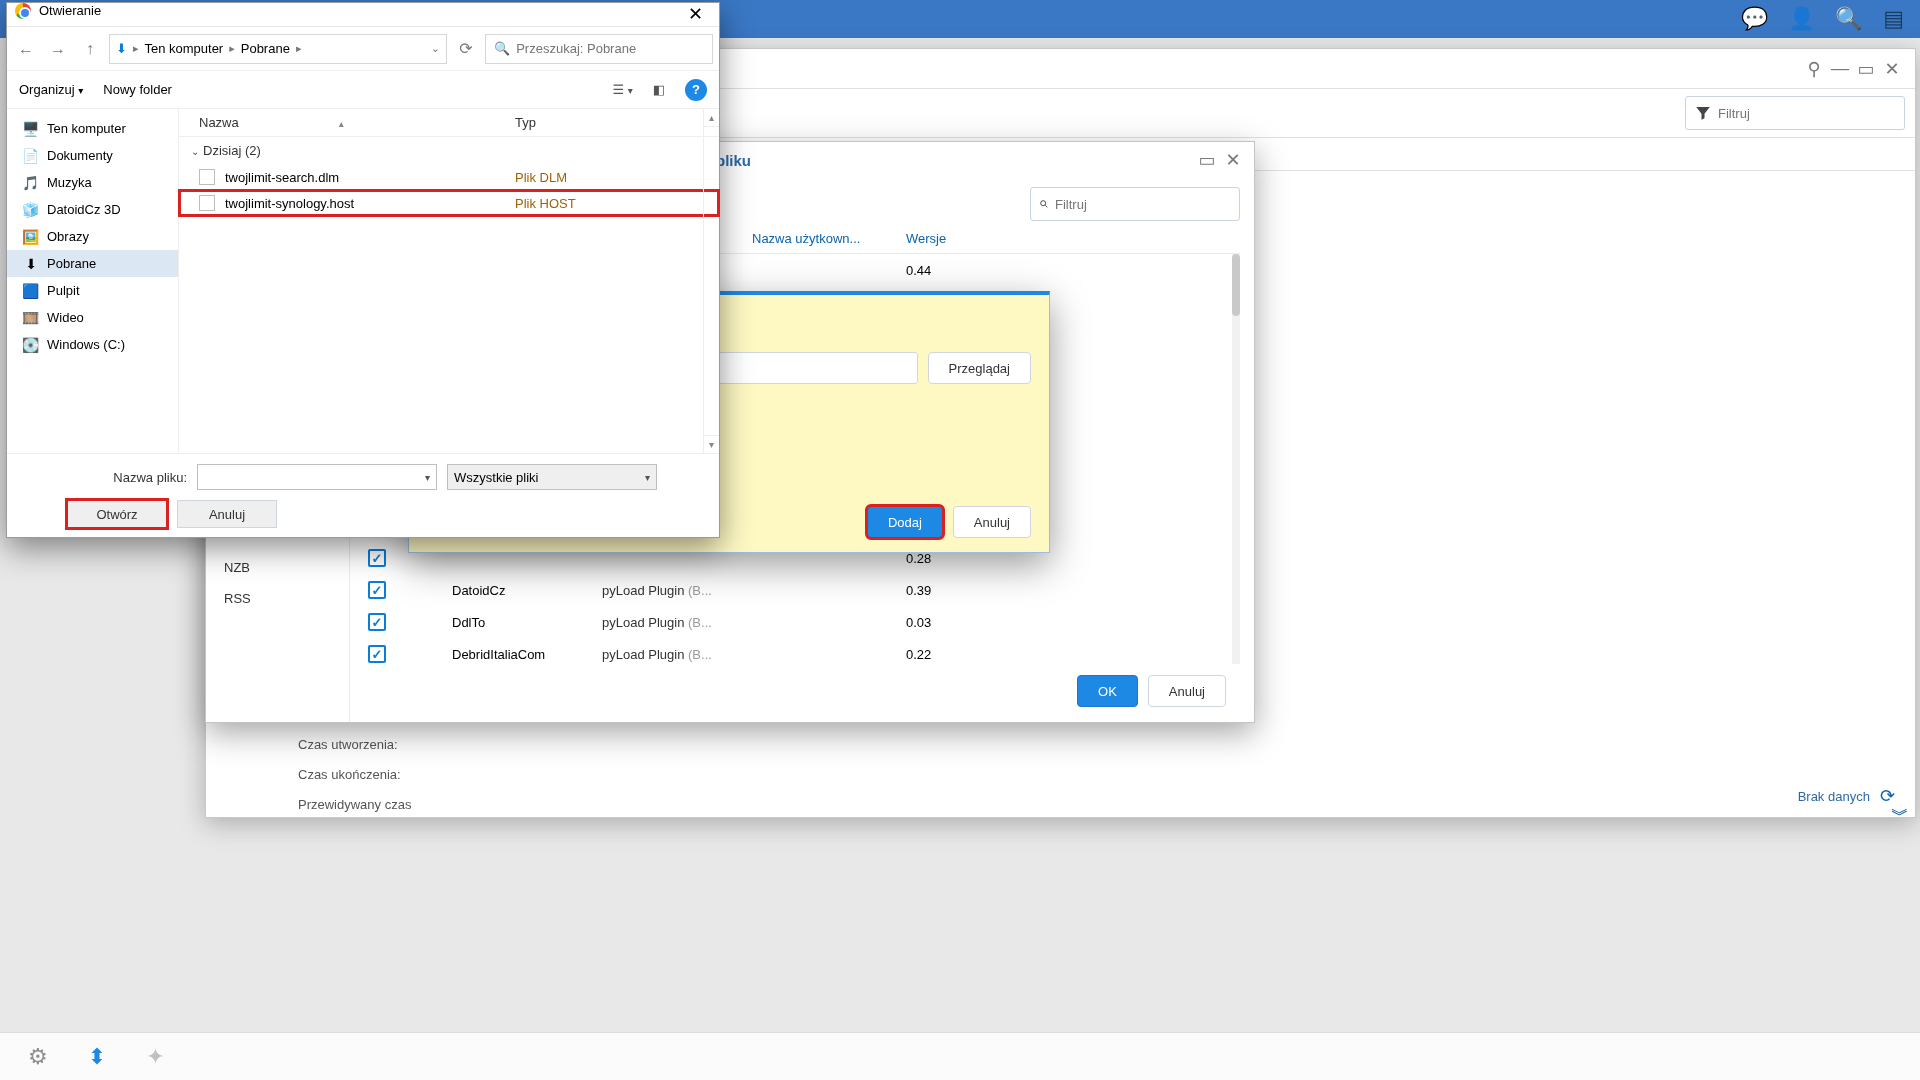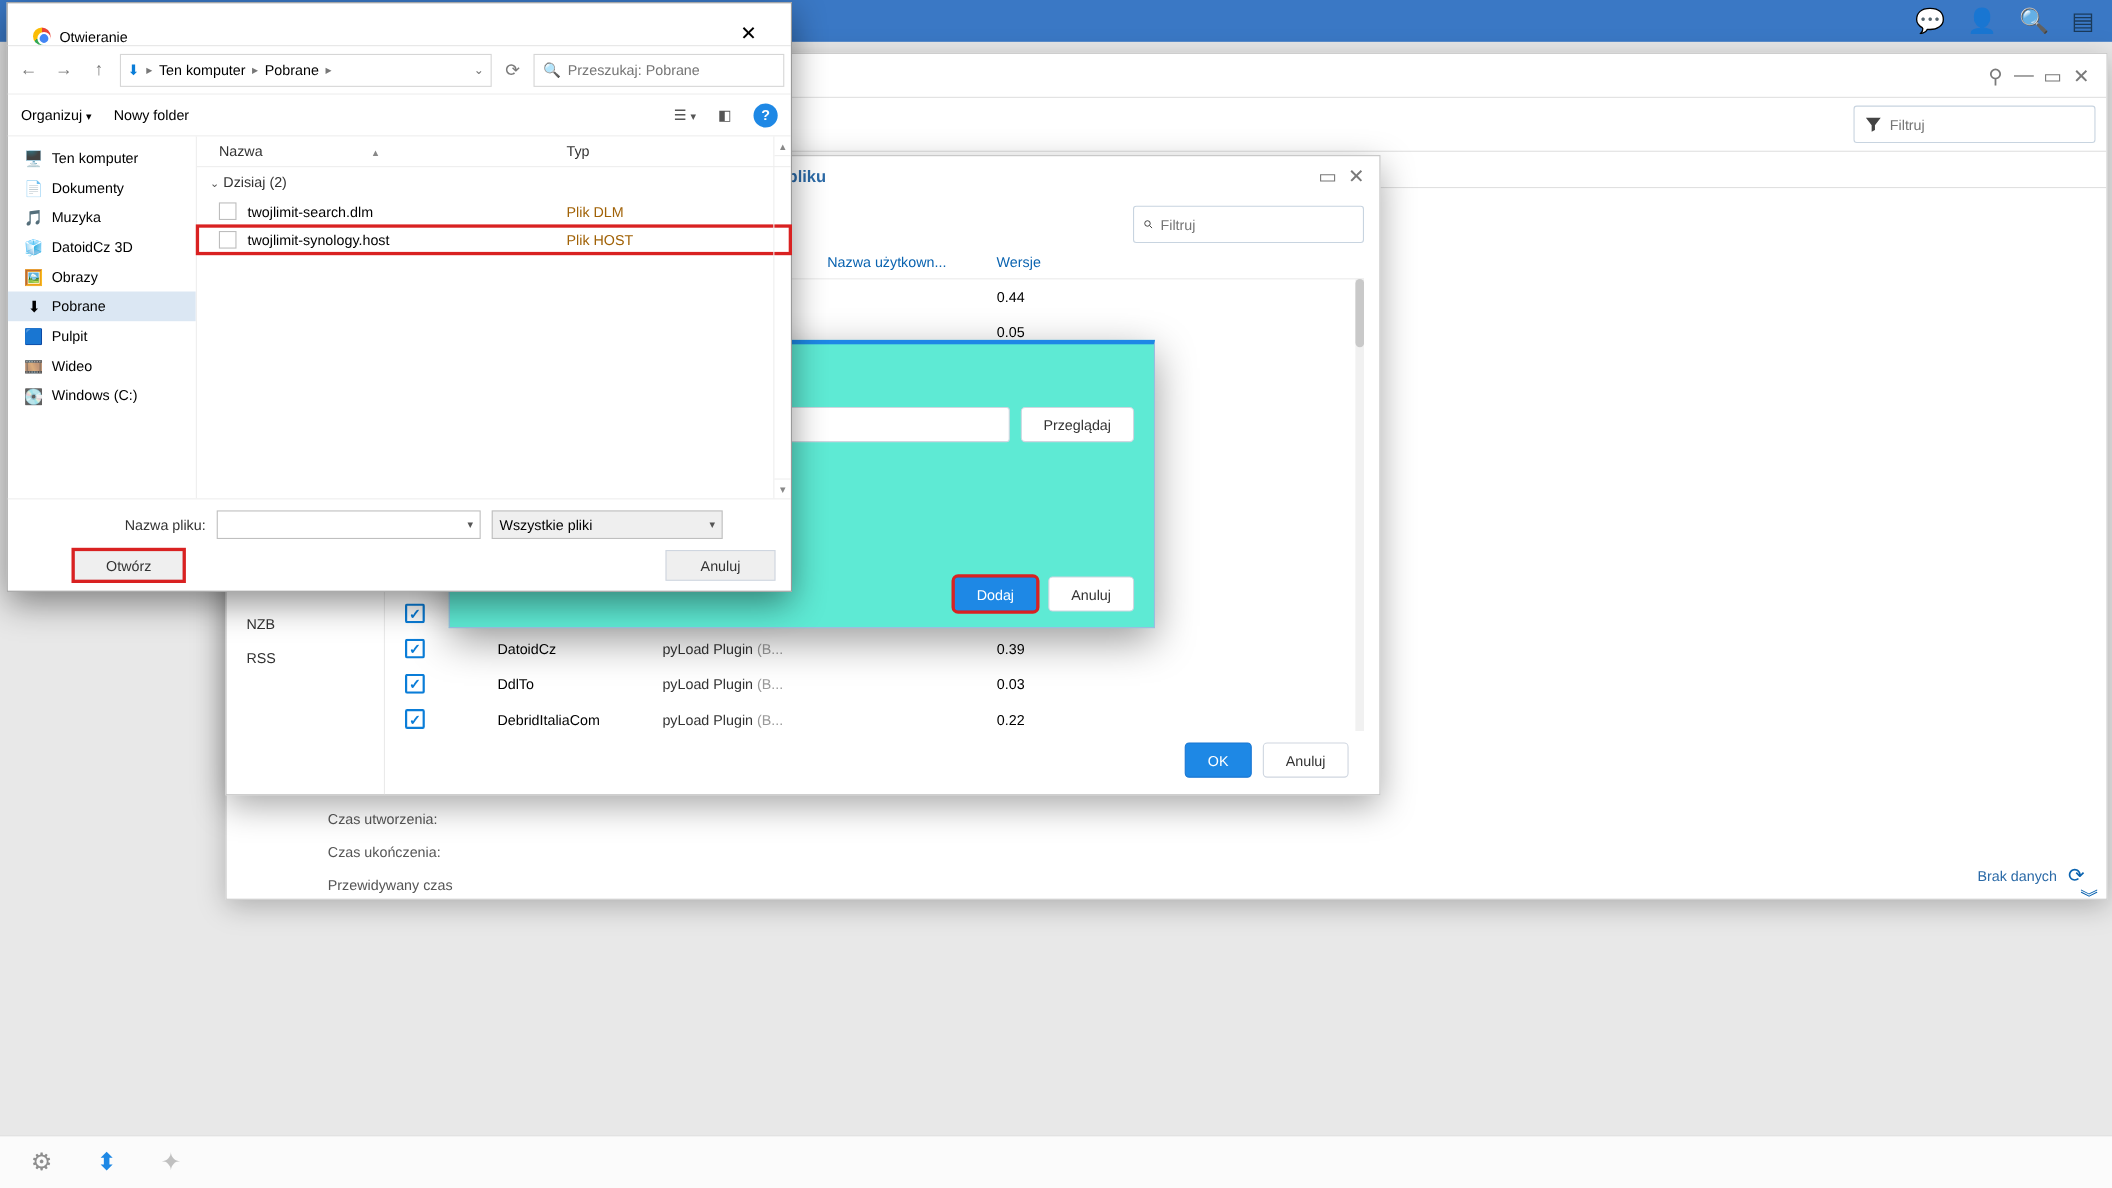--- a/index.html
+++ b/index.html
@@ -50,33 +50,33 @@
 .row .desc{color:#333}
 .row .desc .g{color:#9a9a9a}
 .ck{width:18px;height:18px;border:2px solid #0a7dd8;border-radius:2px;display:inline-flex;align-items:center;justify-content:center;color:#0a7dd8;font-weight:700}
 .scrollbar{position:absolute;right:0;top:0;width:8px;height:420px;background:#f1f1f1}
 .scrollbar .thumb{position:absolute;left:0;right:0;top:0;height:62px;background:#c9c9c9;border-radius:4px}
 .setw-ftr{height:54px;display:flex;align-items:center;justify-content:flex-end;gap:10px;padding:0 14px}
 .btn{height:32px;padding:0 20px;border:1px solid #cfd6e0;background:#fff;border-radius:4px;cursor:pointer;color:#333}
 .btn.primary{background:#1e88e5;border-color:#1976d2;color:#fff}
 
 
-.addm{position:absolute;left:408px;top:309px;width:642px;height:262px;background:#5eead4;border:1px solid #9abde0;border-top:4px solid #1e88e5;box-shadow:0 12px 36px rgba(0,0,0,.4);padding:12px 18px}
+.addm{position:absolute;left:408px;top:291px;width:642px;height:262px;background:#fef9c3;border:1px solid #9abde0;border-top:4px solid #1e88e5;box-shadow:0 12px 36px rgba(0,0,0,.4);padding:12px 18px}
 .addm .ttl{color:#1067b7;font-weight:600;font-size:15px;margin-bottom:28px}
 .addm-row{display:flex;align-items:center;gap:10px;margin-bottom:8px}
 .addm-row input[type=text]{height:32px;flex:1;border:1px solid #cfd6e0;border-radius:3px;padding:0 6px}
 .addm-ftr{position:absolute;bottom:14px;right:18px;display:flex;gap:10px}
 .hl-red{outline:3px solid #d92121;outline-offset:-1px}
 
 
 .details{position:absolute;left:298px;top:730px;color:#555;line-height:30px}
 
 
 .fow{position:absolute;left:6px;top:2px;width:714px;height:536px;background:#fff;border:1px solid #9a9a9a;box-shadow:0 10px 30px rgba(0,0,0,.45);display:flex;flex-direction:column}
-.fow-ttl{height:39px;display:flex;align-items:flex-end;padding:0 23px;border-bottom:1px solid #e6e6e6}
+.fow-ttl{height:24px;display:flex;align-items:flex-start;padding:0 8px;border-bottom:1px solid #e6e6e6}
 .fow-ttl .chrome{width:16px;height:16px;border-radius:50%;background:conic-gradient(#ea4335 0 120deg,#34a853 120deg 240deg,#fbbc05 240deg 360deg);margin-right:8px;position:relative}
 .fow-ttl .chrome::after{content:"";position:absolute;left:4px;top:4px;width:8px;height:8px;border-radius:50%;background:#4285f4;border:2px solid #fff}
 .fow-ttl .sp{flex:1}
 .fow-ttl .cls{font-size:18px;padding:0 8px;cursor:pointer}
 .fow-nav{height:44px;display:flex;align-items:center;padding:0 6px;gap:6px;border-bottom:1px solid #eee}
 .navico{width:26px;height:26px;display:inline-flex;align-items:center;justify-content:center;color:#7a7a7a;font-size:16px}
 .bcrumb{flex:1;display:flex;align-items:center;height:30px;border:1px solid #d6d6d6;padding:0 6px;gap:6px}
 .bcrumb .dl{color:#0a7dd8}
 .bcrumb .chv{color:#777;font-size:11px}
 .srch{width:228px;height:30px;border:1px solid #d6d6d6;display:flex;align-items:center;padding:0 8px;gap:6px}
@@ -103,21 +103,21 @@
 .fsb{position:absolute;right:0;top:0;width:16px;bottom:0;border-left:1px solid #eee}
 .fsb .up,.fsb .dn{height:18px;display:flex;align-items:center;justify-content:center;color:#888;font-size:10px}
 .fsb .up{border-bottom:1px solid #eee}
 .fsb .dn{position:absolute;bottom:0;left:0;right:0;border-top:1px solid #eee}
 .fow-ftr{height:84px;border-top:1px solid #eee;padding:10px 14px 10px 60px;display:flex;flex-direction:column;gap:10px}
 .fo-row{display:flex;align-items:center;gap:10px}
 .fo-row label{width:120px;text-align:right;color:#333}
 .fo-row .combo{flex:1;height:26px;border:1px solid #bfbfbf;display:flex;align-items:center;padding:0 6px;position:relative;background:#fff}
 .fo-row .combo .arr{position:absolute;right:6px;color:#555;font-size:10px}
 .fo-row .combo.grey{background:#efefef}
-.fo-btns{display:flex;justify-content:space-between;gap:10px}
+.fo-btns{display:flex;justify-content:flex-start;gap:10px}
 .fo-btns .btn{height:28px;border-radius:0}
 .fo-btns .hl-red{outline:3px solid #d92121}
 
 
 .taskb{position:absolute;left:0;right:0;bottom:0;height:48px;background:#fbfbfb;border-top:1px solid #ddd;display:flex;align-items:center;gap:40px;padding-left:28px}
 .taskb .ico{color:#8e8e8e;font-size:22px}
 .taskb .ico.blue{color:#1e88e5}
 </style>
 </head>
 <body>

